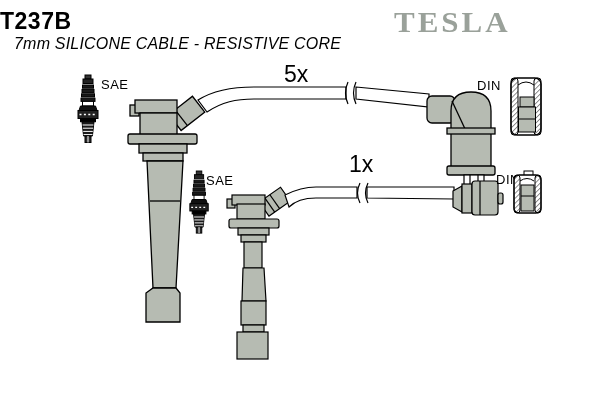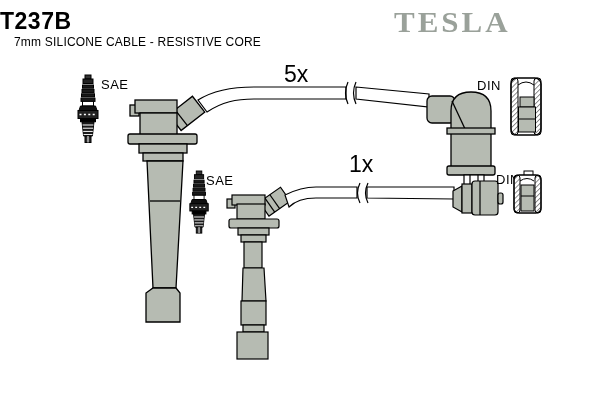--- a/index.html
+++ b/index.html
@@ -6,21 +6,21 @@
   body{
     width:600px;height:400px;position:relative;background:#ffffff;
     font-family:"Liberation Sans",sans-serif;overflow:hidden;
   }
   .part-number{
     position:absolute;left:0;top:8px;
     font-size:23px;font-weight:bold;letter-spacing:.5px;color:#000;
   }
   .subtitle{
     position:absolute;left:14px;top:35px;
-    font-size:12px;letter-spacing:.2px;color:#000;
+    font-size:16px;letter-spacing:.2px;color:#000;font-style:italic;
   }
   .brand{
     position:absolute;left:394px;top:5px;
     font-family:"Liberation Serif",serif;font-weight:bold;
     font-size:31px;letter-spacing:3px;color:#9aa19a;
     transform:scaleY(.95);transform-origin:top left;
   }
   svg.diagram{position:absolute;left:0;top:0;}
   svg text{font-family:"Liberation Sans",sans-serif;fill:#000;}
   text.qty{font-size:23px;}

